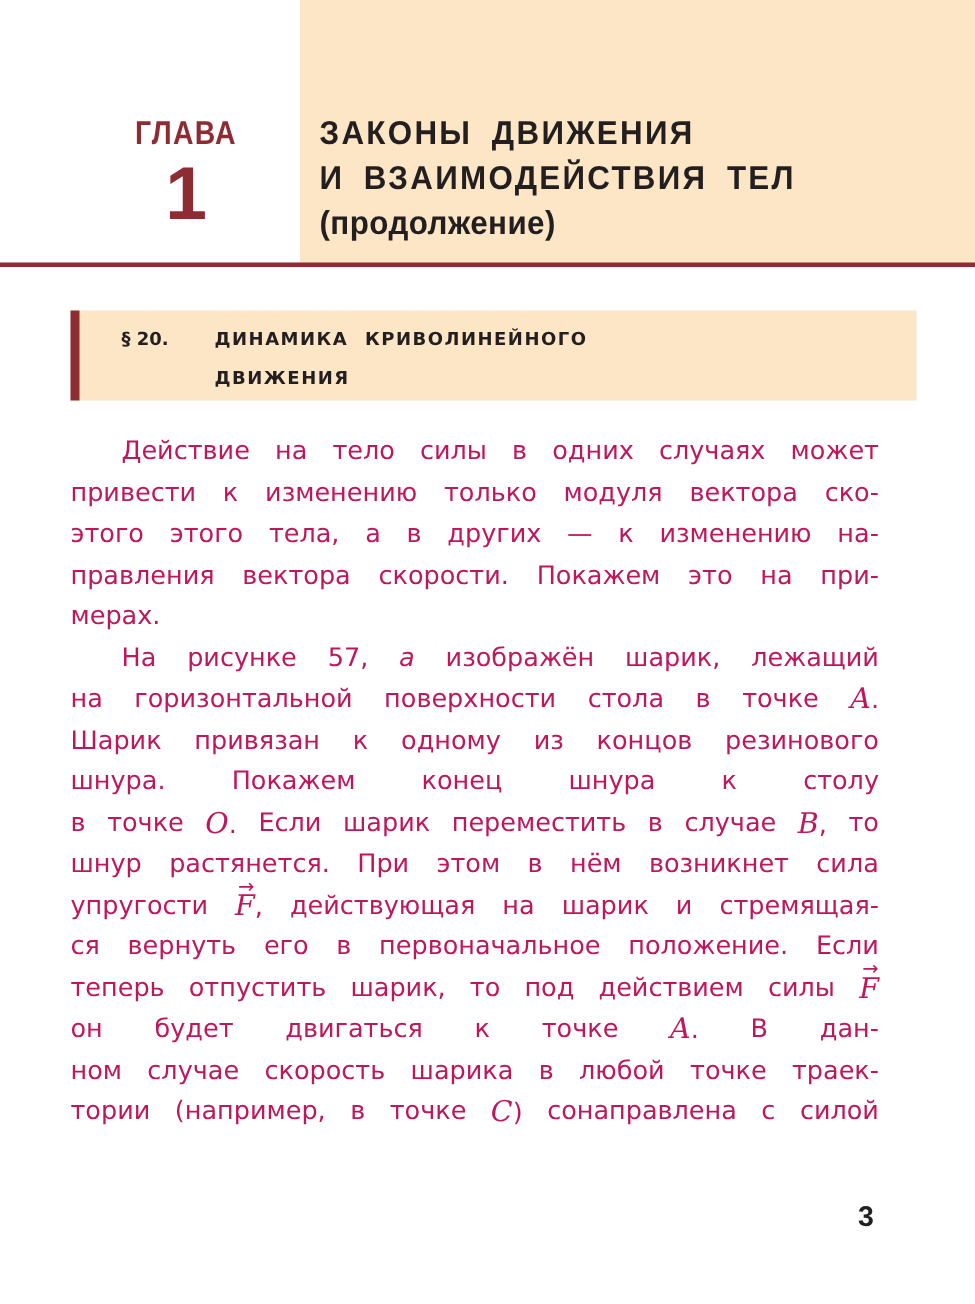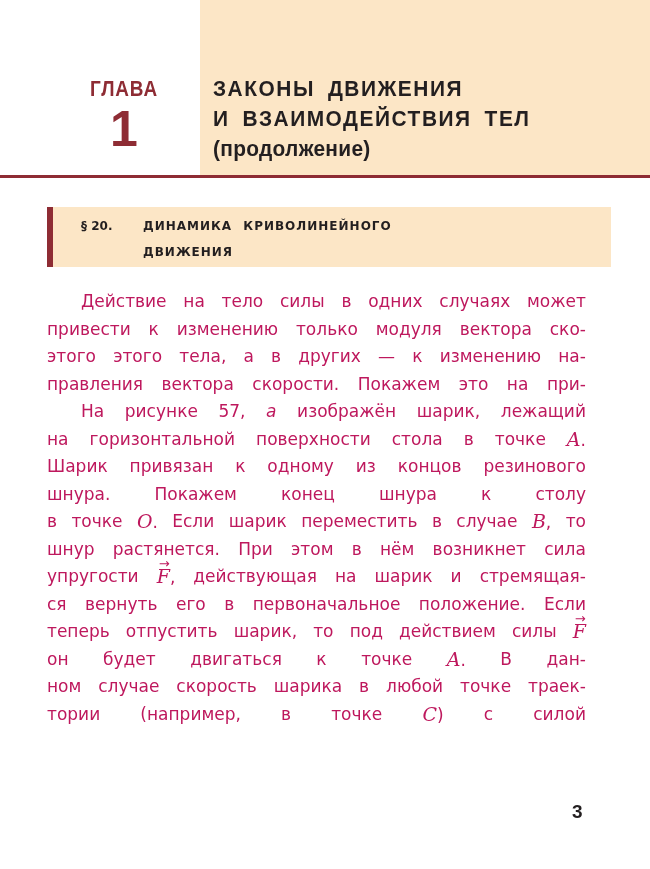--- a/index.html
+++ b/index.html
@@ -128,20 +128,25 @@
         <div class="line-inner">
           <span>правления</span>
           <span>вектора</span>
           <span>скорости.</span>
           <span>Покажем</span>
           <span>это</span>
           <span>на</span>
           <span>при-</span>
         </div>
       </div>
+      <div class="line last">
+        <div class="line-inner" style="justify-content: flex-start;">
+          <span>мерах.</span>
+        </div>
+      </div>
     </div>
     <div>
       <div class="line indent">
         <div class="line-inner">
           <span>На</span>
           <span>рисунке</span>
           <span>57,</span>
           <span class="ital">а</span>
           <span>изображён</span>
           <span>шарик,</span>
@@ -264,20 +269,21 @@
           <span>траек-</span>
         </div>
       </div>
       <div class="line">
         <div class="line-inner">
           <span>тории</span>
           <span>(например,</span>
           <span>в</span>
           <span>точке</span>
           <span><span class="math">C</span>)</span>
+          <span>сонаправлена</span>
           <span>с</span>
           <span>силой</span>
         </div>
       </div>
     </div>
   </div>
 
 <div class="page-number">3</div>
 
 </body></html>

